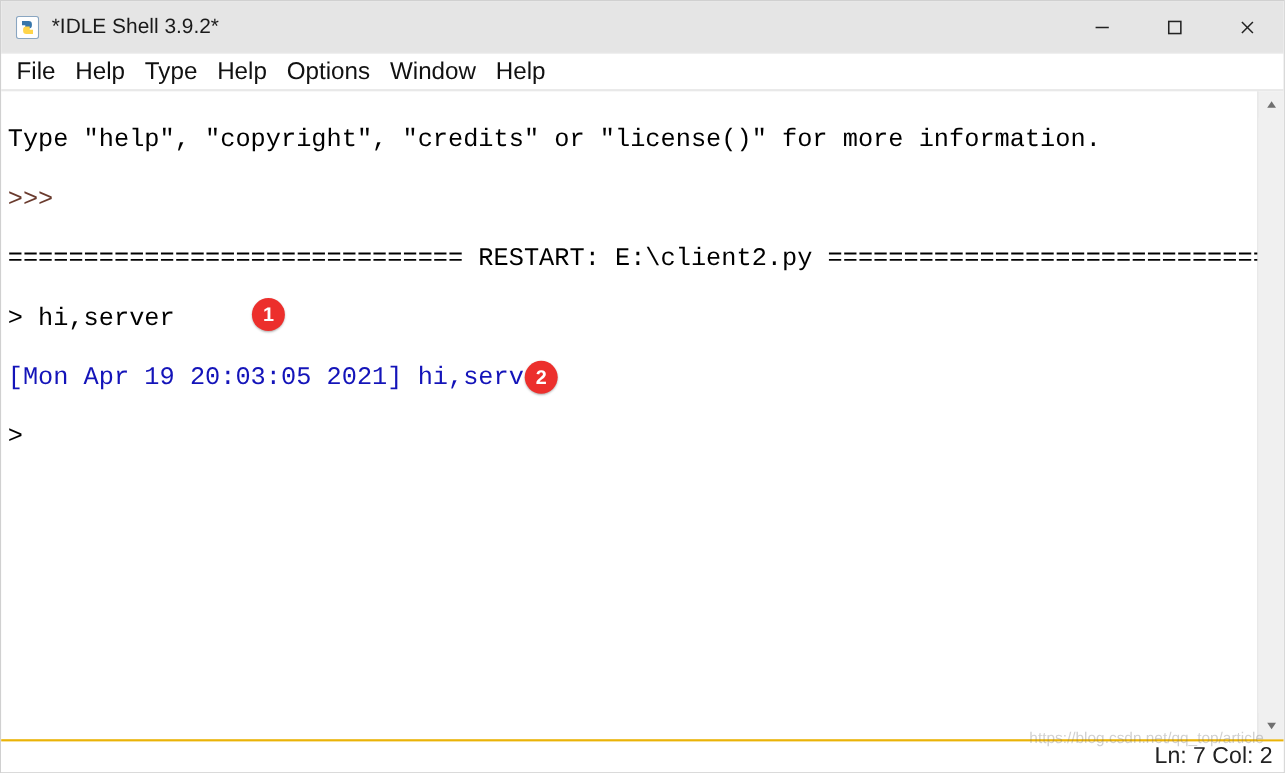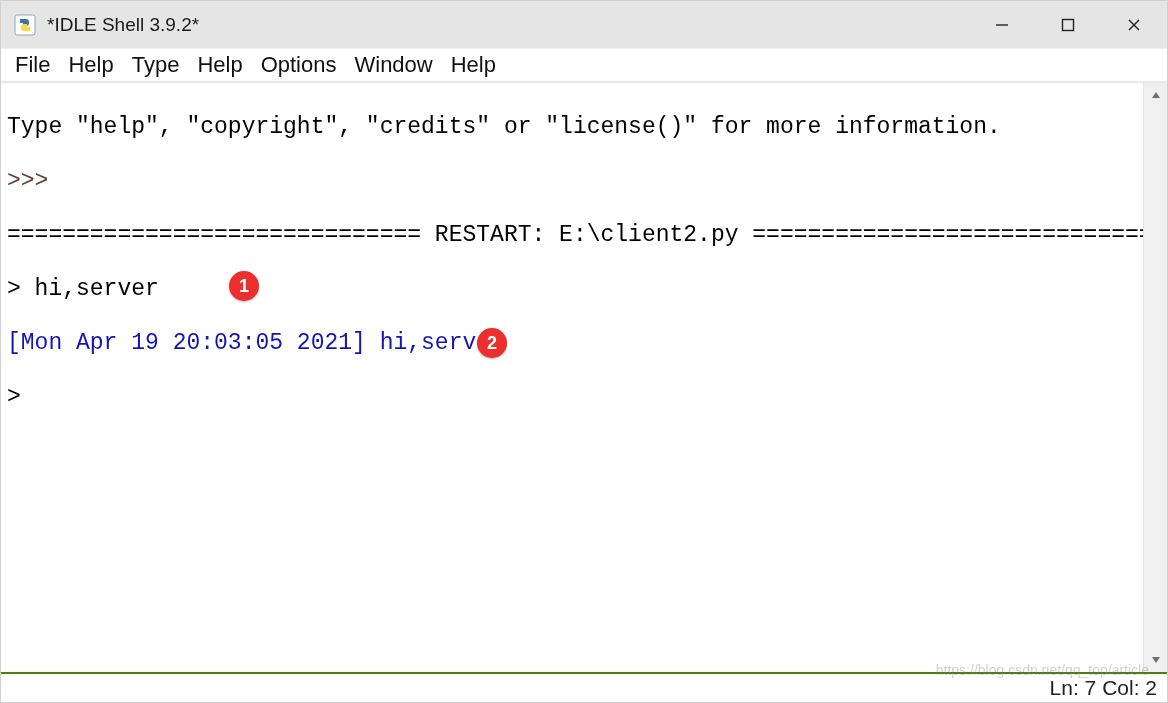--- a/index.html
+++ b/index.html
@@ -116,21 +116,21 @@
     color: #666;
   }
   .vscroll .sb-track {
     flex: 1;
     background: #f0f0f0;
   }
 
   
   .statusbar {
     height: 30px;
-    border-top: 2px solid #4d7c0f;
+    border-top: 2px solid #eab308;
     display: flex;
     align-items: center;
     justify-content: flex-end;
     padding: 0 10px;
     font-size: 21px;
     color: #222;
     background:#fff;
   }
 
   

